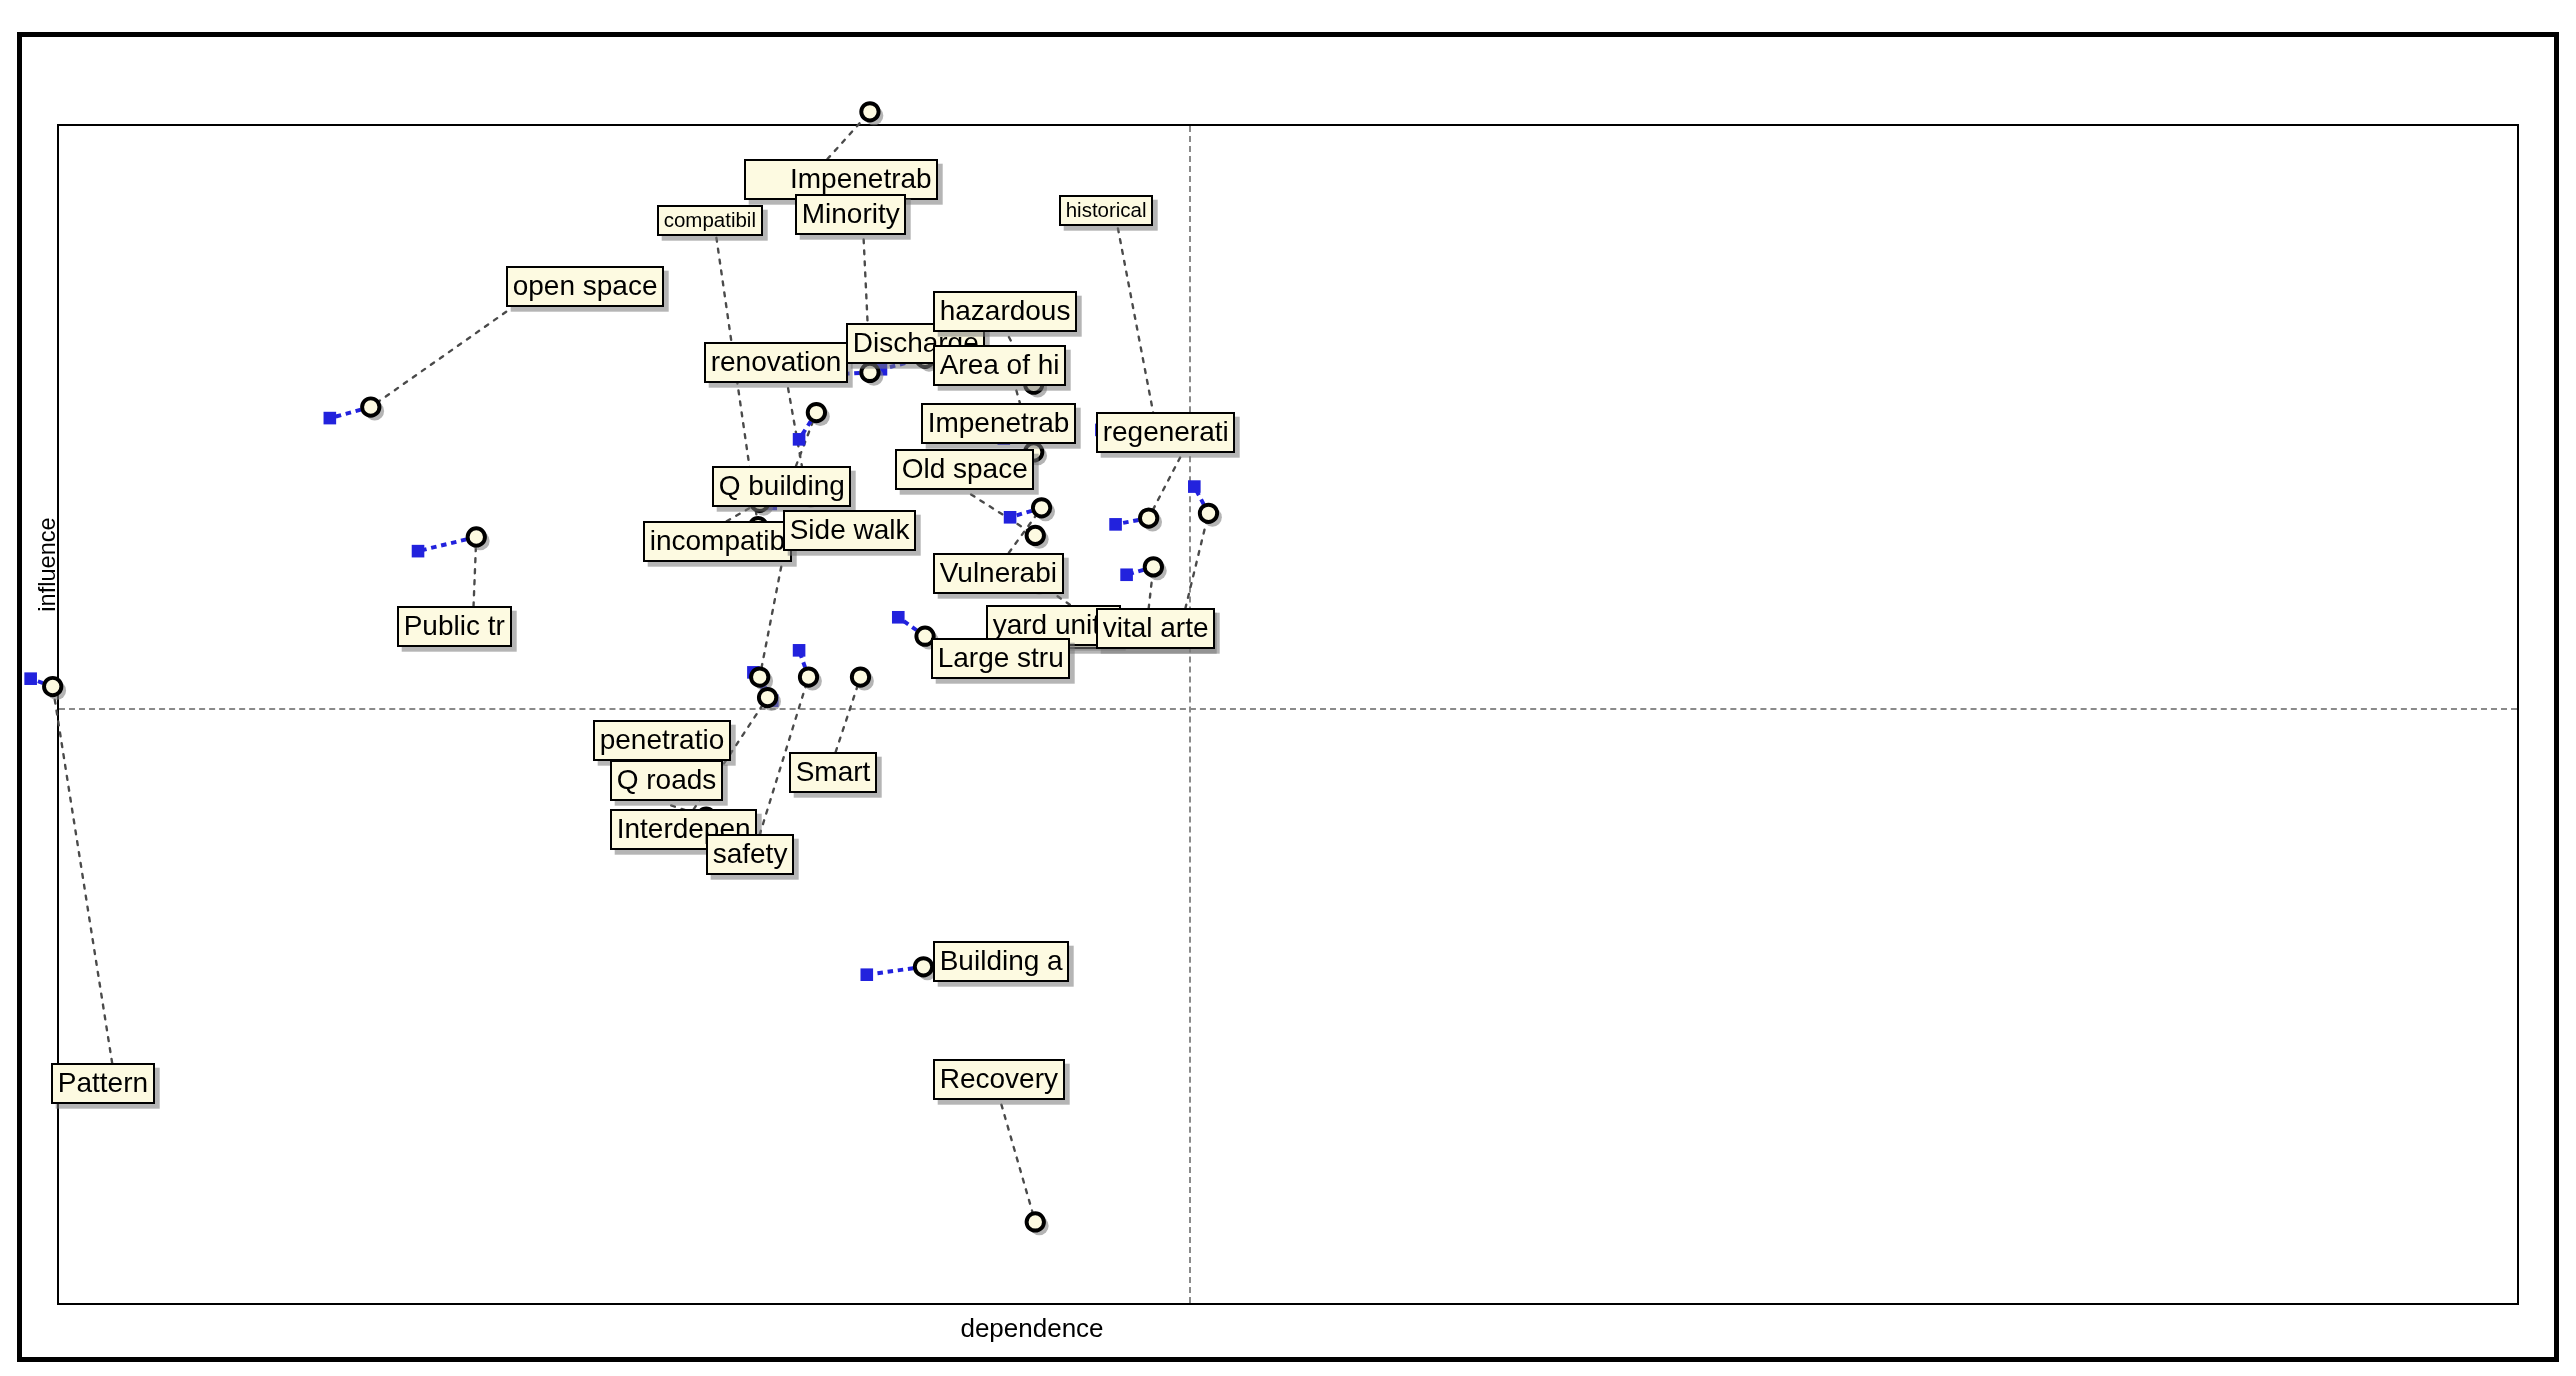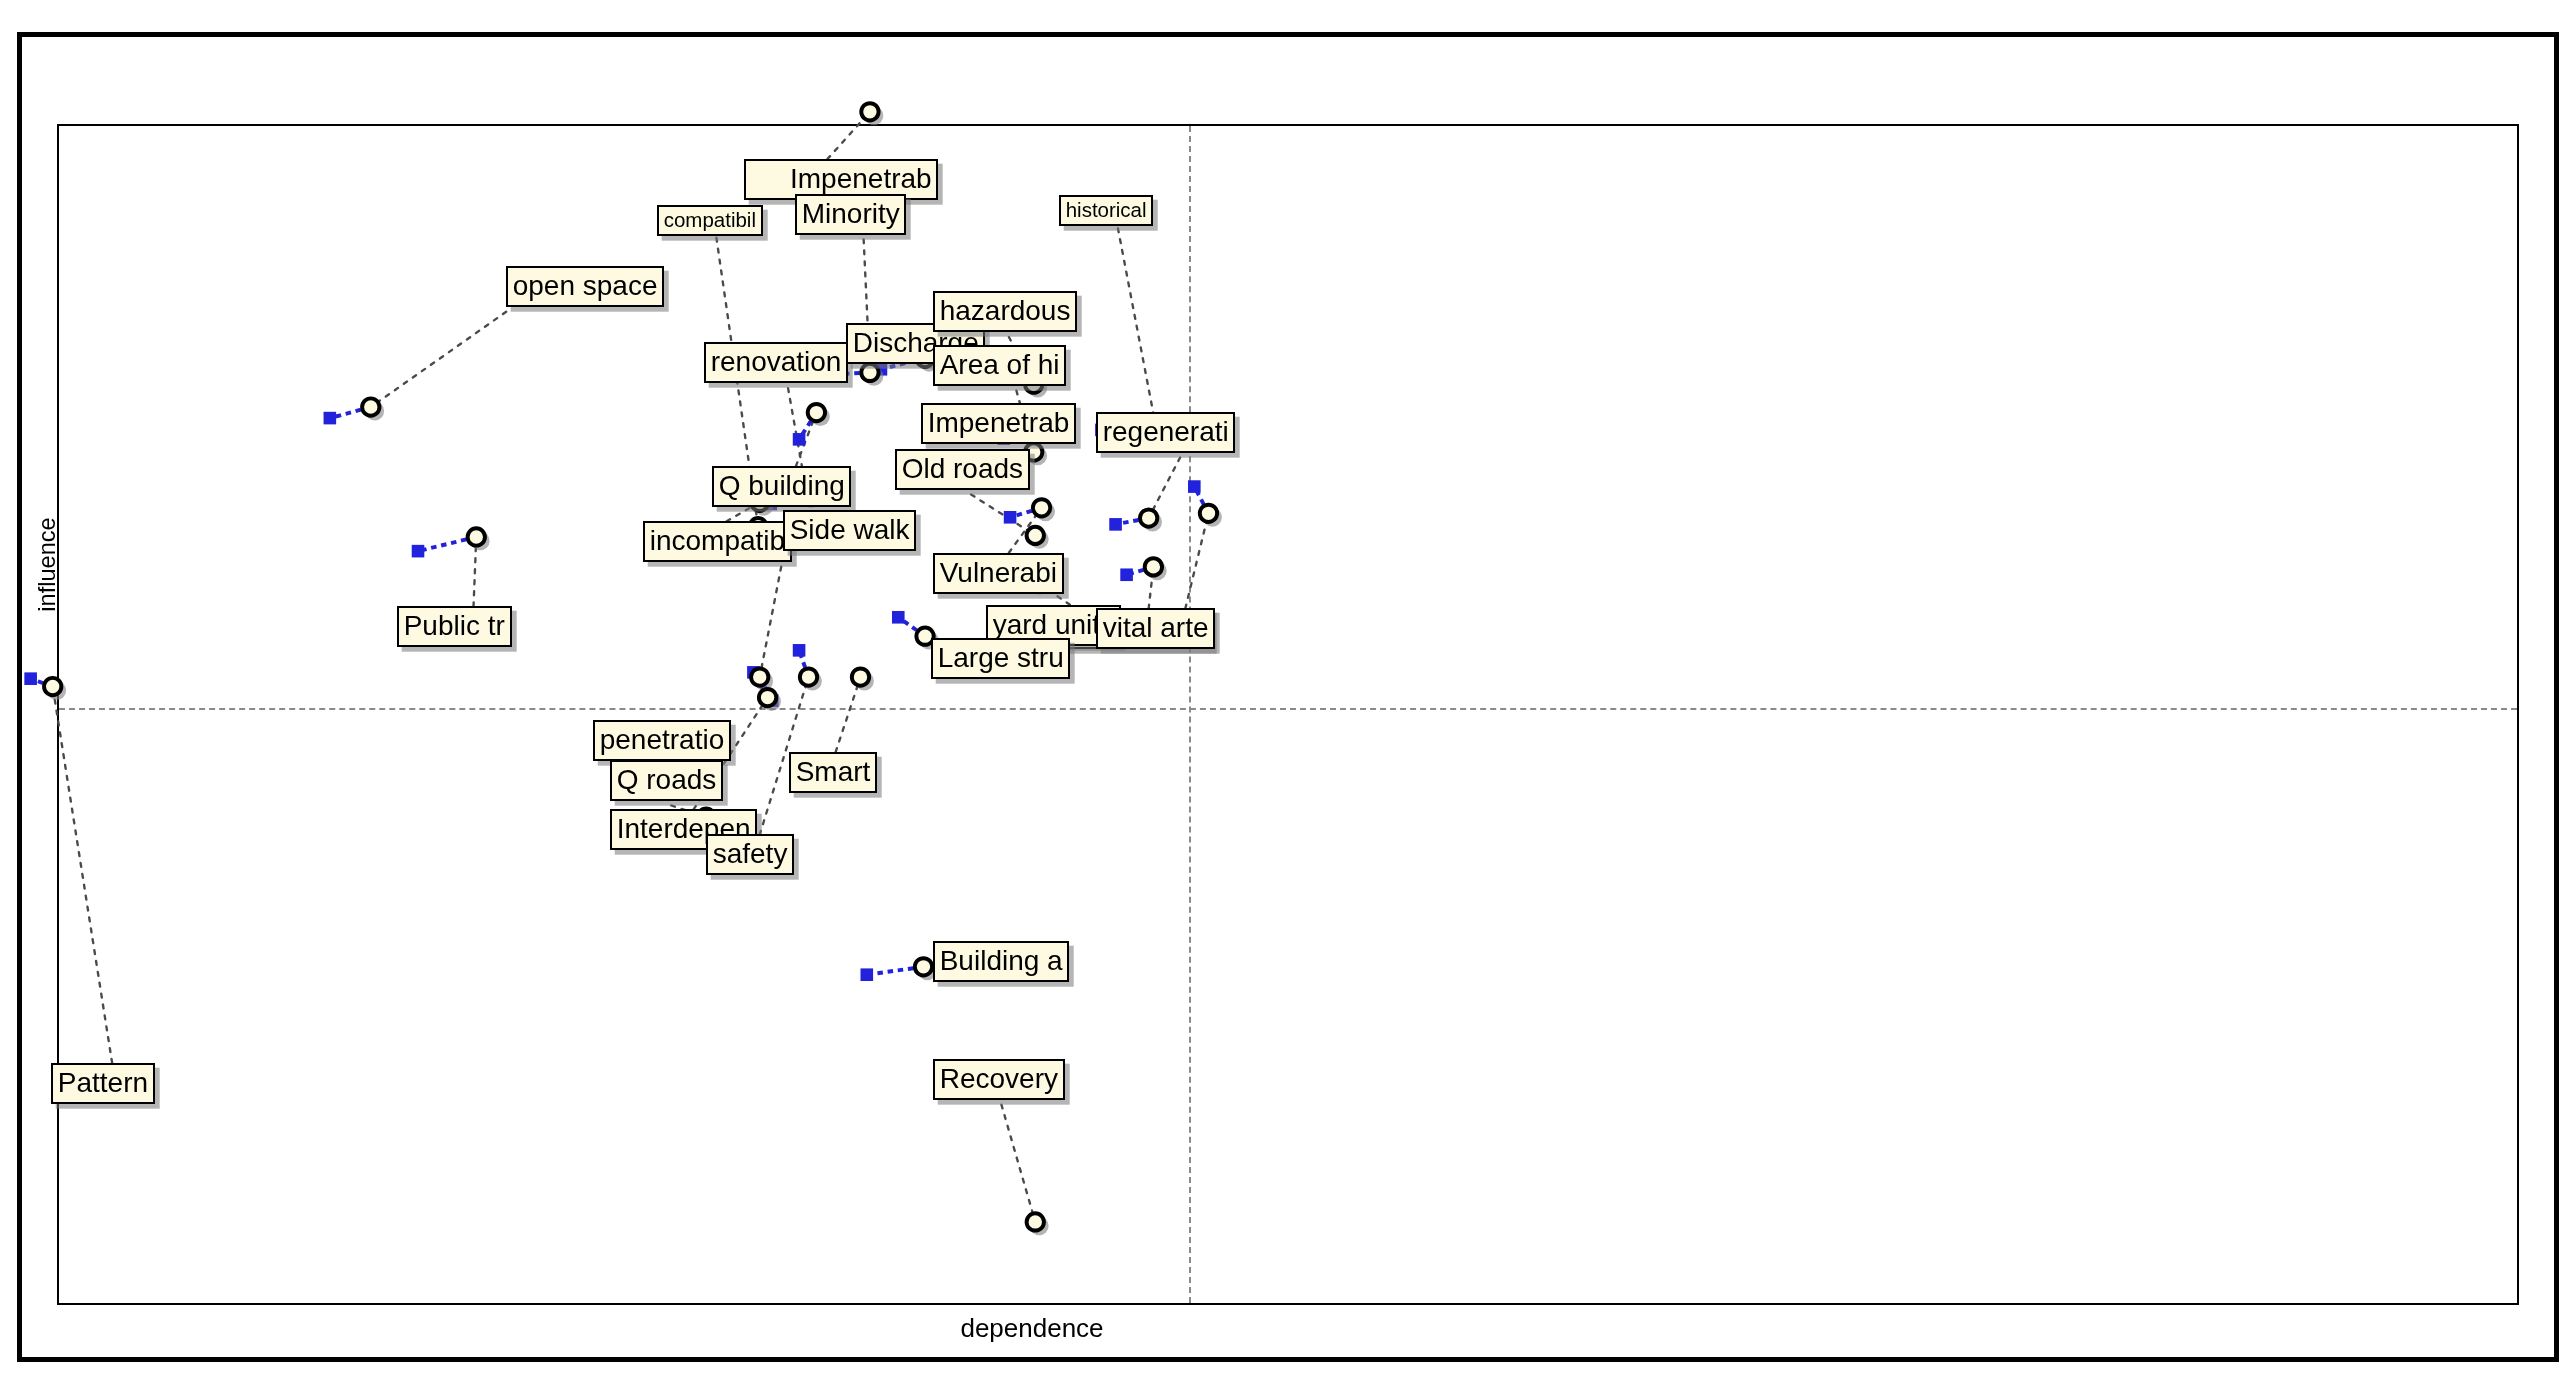--- a/index.html
+++ b/index.html
@@ -236,21 +236,21 @@
         <div class="lbl small" style="left: 598px; top: 79px;">compatibil</div>
         <div class="lbl" style="left: 685px; top: 33px; padding-left: 44px;">Impenetrab</div>
         <div class="lbl" style="left: 736px; top: 68px;">Minority</div>
         <div class="lbl" style="left: 645px; top: 216px;">renovation</div>
         <div class="lbl" style="left: 787px; top: 197px;">Discharge</div>
         <div class="lbl" style="left: 874px; top: 165px;">hazardous</div>
         <div class="lbl" style="left: 874px; top: 219px;">Area of hi</div>
         <div class="lbl small" style="left: 1000px; top: 69px;">historical</div>
         <div class="lbl" style="left: 1037px; top: 286px;">regenerati</div>
         <div class="lbl" style="left: 862px; top: 277px;">Impenetrab</div>
-        <div class="lbl" style="left: 836px; top: 323px;">Old roads</div>
+        <div class="lbl" style="left: 836px; top: 323px;">Old space</div>
         <div class="lbl" style="left: 653px; top: 340px;">Q building</div>
         <div class="lbl" style="left: 584px; top: 395px;">incompatib</div>
         <div class="lbl" style="left: 724px; top: 384px;">Side walk</div>
         <div class="lbl" style="left: 874px; top: 427px;">Vulnerabi</div>
         <div class="lbl" style="left: 1006px; top: 482px;">Therapeuti</div>
         <div class="lbl" style="left: 927px; top: 479px;">yard units</div>
         <div class="lbl" style="left: 872px; top: 512px;">Large stru</div>
         <div class="lbl" style="left: 1037px; top: 482px;">vital arte</div>
         <div class="lbl" style="left: 534px; top: 594px;">penetratio</div>
         <div class="lbl" style="left: 551px; top: 634px;">Q roads</div>

